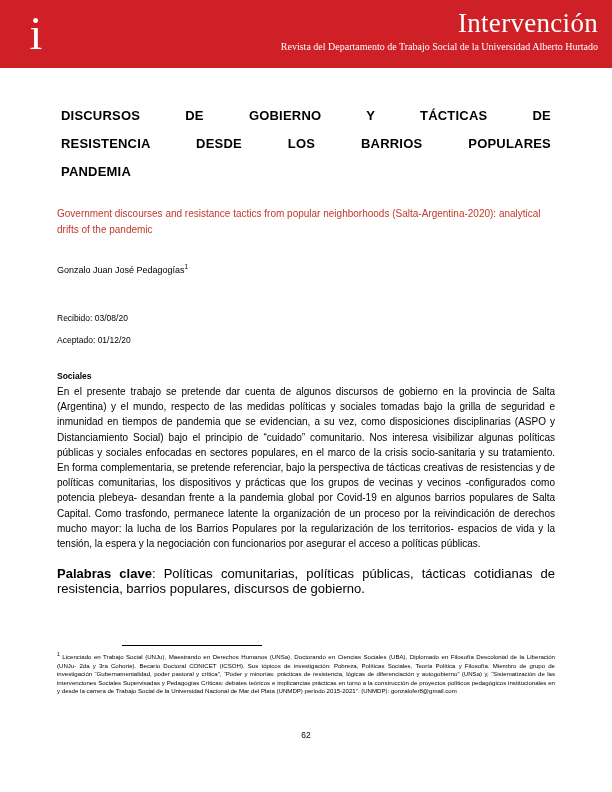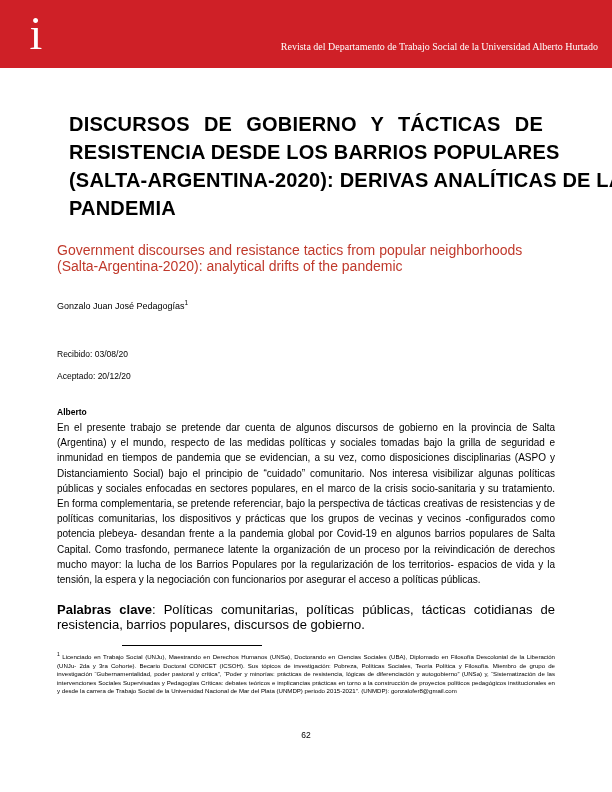--- a/index.html
+++ b/index.html
@@ -62,41 +62,41 @@
 
   
   .body {
     position: absolute;
     left: 57px;
     top: 98px;
     width: 498px;
   }
 
   .article-title {
-    font-size: 20px;
+    font-size: 13px;
     line-height: 28px;
     font-weight: bold;
     text-align: justify;
     text-align-last: left;
     letter-spacing: 0.2px;
-    margin: 12px;
+    margin: 4px;
   }
   .article-title .line {
     display: block;
     text-align: justify;
     text-align-last: justify;
     white-space: nowrap;
   }
   .article-title .line.last {
     text-align-last: left;
   }
 
   .article-subtitle {
     margin-top: 20px;
-    font-size: 14px;
+    font-size: 10px;
     line-height: 16px;
     color: #c0392b;
     text-align: left;
   }
 
   .author {
     margin-top: 22px;
     font-size: 9px;
     line-height: 13px;
   }
@@ -165,44 +165,44 @@
     font-size: 8.5px;
   }
 </style>
 </head>
 <body>
 
 <div class="page">
 
   <div class="header">
     <div class="header-logo">i</div>
+    <div class="header-title">Intervención</div>
     <div class="header-subtitle">Revista del Departamento de Trabajo Social de la Universidad Alberto Hurtado</div>
   </div>
 
   <div class="body">
 
     <h1 class="article-title">
       <span class="line">DISCURSOS DE GOBIERNO Y TÁCTICAS DE</span>
       <span class="line">RESISTENCIA DESDE LOS BARRIOS POPULARES</span>
-      <span class="line">(SALTA-ARGENTINA-2020): DERIVAS ANALÍTICAS DE LA</span>
       <span class="line last">PANDEMIA</span>
     </h1>
 
     <div class="article-subtitle">Government discourses and resistance tactics from popular neighborhoods (Salta-Argentina-2020): analytical drifts of the pandemic</div>
 
     <div class="author">
       <span>Gonzalo Juan José Pedagogías</span><sup>1</sup>
     </div>
 
     <div class="dates">
       <div>Recibido: 03/08/20</div>
-      <div>Aceptado: 20/12/20</div>
+      <div>Aceptado: 01/12/20</div>
     </div>
 
-    <div class="section-label">Alberto</div>
+    <div class="section-label">Sociales</div>
 
     <div class="abstract">En el presente trabajo se pretende dar cuenta de algunos discursos de gobierno en la provincia de Salta (Argentina) y el mundo, respecto de las medidas políticas y sociales tomadas bajo la grilla de seguridad e inmunidad en tiempos de pandemia que se evidencian, a su vez, como disposiciones disciplinarias (ASPO y Distanciamiento Social) bajo el principio de “cuidado” comunitario. Nos interesa visibilizar algunas políticas públicas y sociales enfocadas en sectores populares, en el marco de la crisis socio-sanitaria y su tratamiento. En forma complementaria, se pretende referenciar, bajo la perspectiva de tácticas creativas de resistencias y de políticas comunitarias, los dispositivos y prácticas que los grupos de vecinas y vecinos -configurados como potencia plebeya- desandan frente a la pandemia global por Covid-19 en algunos barrios populares de Salta Capital. Como trasfondo, permanece latente la organización de un proceso por la reivindicación de derechos mucho mayor: la lucha de los Barrios Populares por la regularización de los territorios- espacios de vida y la tensión, la espera y la negociación con funcionarios por asegurar el acceso a políticas públicas.</div>
 
     <div class="keywords"><b>Palabras clave</b><span>: Políticas comunitarias, políticas públicas, tácticas cotidianas de resistencia, barrios populares, discursos de gobierno.</span></div>
 
   </div>
 
   <div class="footnote-rule"></div>
   <div class="footnote"><sup>1</sup><span> Licenciado en Trabajo Social (UNJu), Maestrando en Derechos Humanos (UNSa), Doctorando en Ciencias Sociales (UBA), Diplomado en Filosofía Descolonial de la Liberación (UNJu- 2da y 3ra Cohorte). Becario Doctoral CONICET (ICSOH). Sus tópicos de investigación: Pobreza, Políticas Sociales, Teoría Política y Filosofía. Miembro de grupo de investigación “Gubernamentalidad, poder pastoral y crítica”, “Poder y minorías: prácticas de resistencia, lógicas de diferenciación y autogobierno” (UNSa) y, “Sistematización de las intervenciones Sociales Supervisadas y Pedagogías Críticas: debates teóricos e implicancias prácticas en torno a la construcción de proyectos políticos pedagógicos institucionales en y desde la carrera de Trabajo Social de la Universidad Nacional de Mar del Plata (UNMDP) periodo 2015-2021”. (UNMDP): gonzalofer8@gmail.com</span></div>
 

